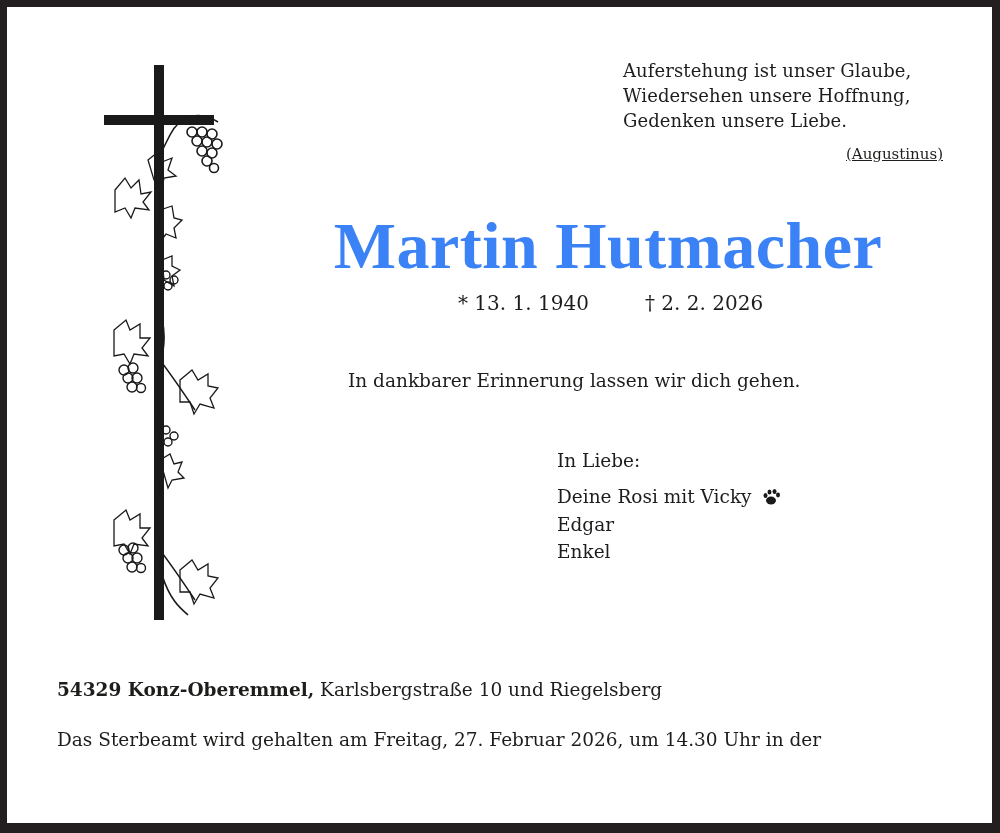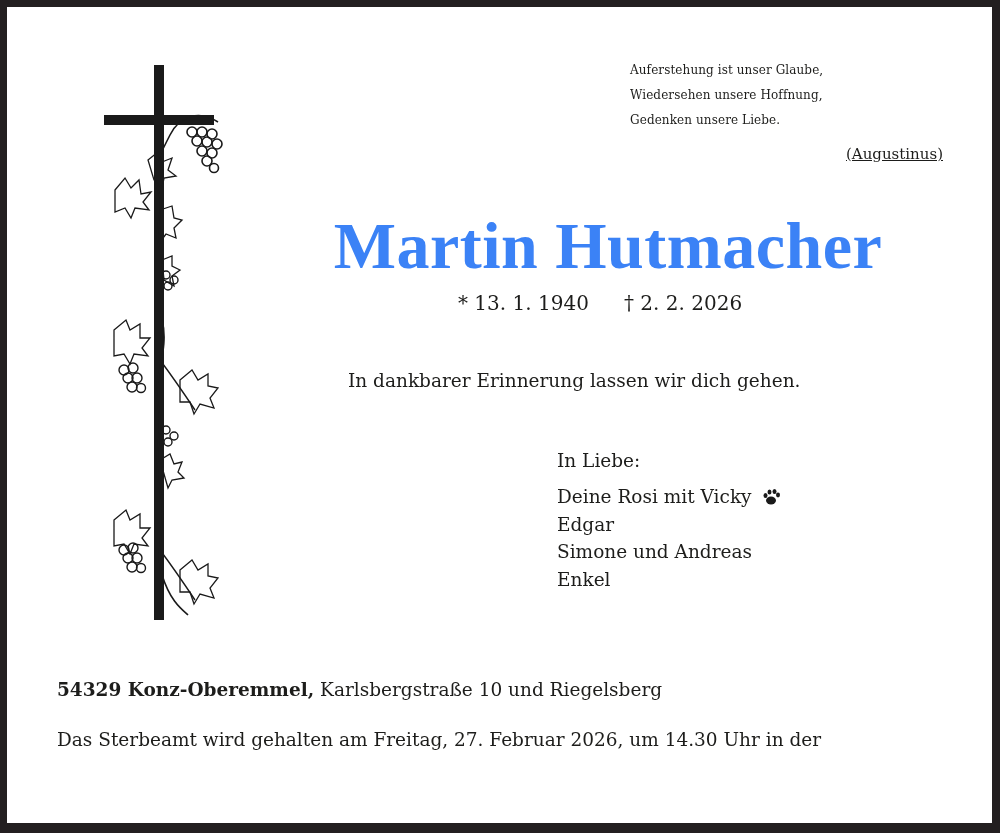--- a/index.html
+++ b/index.html
@@ -7,33 +7,33 @@
   .frame {
     position: absolute; left: 0; top: 0; width: 1000px; height: 833px;
     box-sizing: border-box;
     border-style: solid; border-color: #231f20;
     border-width: 7px 8px 10px 7px;
     background: #ffffff;
   }
   .serif { font-family: "DejaVu Serif", "Liberation Serif", serif; color: #1d1d1b; }
   .abs { position: absolute; white-space: nowrap; }
 
-  .quote { left: 623px; top: 58px; font-size: 12px; line-height: 25px; letter-spacing: 0.1px; margin-left: 7px; }
+  .quote { left: 623px; top: 58px; font-size: 18px; line-height: 25px; letter-spacing: 0.1px; }
   .quote div { white-space: nowrap; }
   .quote-author { right: 57px; top: 143px; font-size: 15px; line-height: 22px; text-decoration: underline; }
 
   .name {
     left: 318px; top: 208px; width: 580px; text-align: center;
     font-family: "Liberation Serif", "DejaVu Serif", serif;
     font-weight: bold; font-size: 66px; line-height: 76px; color: #3b82f6;
     letter-spacing: 0.5px;
   }
   .dates { top: 289px; font-size: 20px; line-height: 28px; }
   .birth { left: 458px; }
-  .death { left: 624px; }
+  .death { left: 645px; }
 
   .tagline { left: 348px; top: 367px; font-size: 18.5px; line-height: 28px; }
 
   .love-label { left: 557px; top: 447px; font-size: 18.5px; line-height: 27px; }
   .mourners { left: 557px; top: 483px; font-size: 18.5px; line-height: 27.5px; }
   .mourners .row { white-space: nowrap; display: flex; align-items: center; }
   .paw { display: inline-block; margin-left: 10px; width: 20px; height: 20px; }
 
   .address { left: 57px; top: 676px; font-size: 18.5px; line-height: 28px; }
   .address b { font-weight: bold; }
@@ -130,23 +130,20 @@
         <ellipse cx="7.5" cy="5" rx="2" ry="2.6" fill="#1a1a1a"></ellipse>
         <ellipse cx="12.5" cy="4.5" rx="2" ry="2.6" fill="#1a1a1a"></ellipse>
         <ellipse cx="16" cy="8" rx="2" ry="2.4" fill="#1a1a1a"></ellipse>
       </svg>
     </span>
   </div>
   <div class="row">
       <span>Edgar</span>
     </div>
   <div class="row">
-      <span>Simone und Andreas</span>
-    </div>
-  <div class="row">
       <span>Enkel</span>
     </div>
 </div>
 
 <div class="abs address serif">
   <b>54329 Konz-Oberemmel,</b><span> Karlsbergstraße 10 und Riegelsberg</span>
 </div>
 
 <div class="abs service serif">
   <div>Das Sterbeamt wird gehalten am Freitag, 27. Februar 2026, um 14.30 Uhr in der</div>

